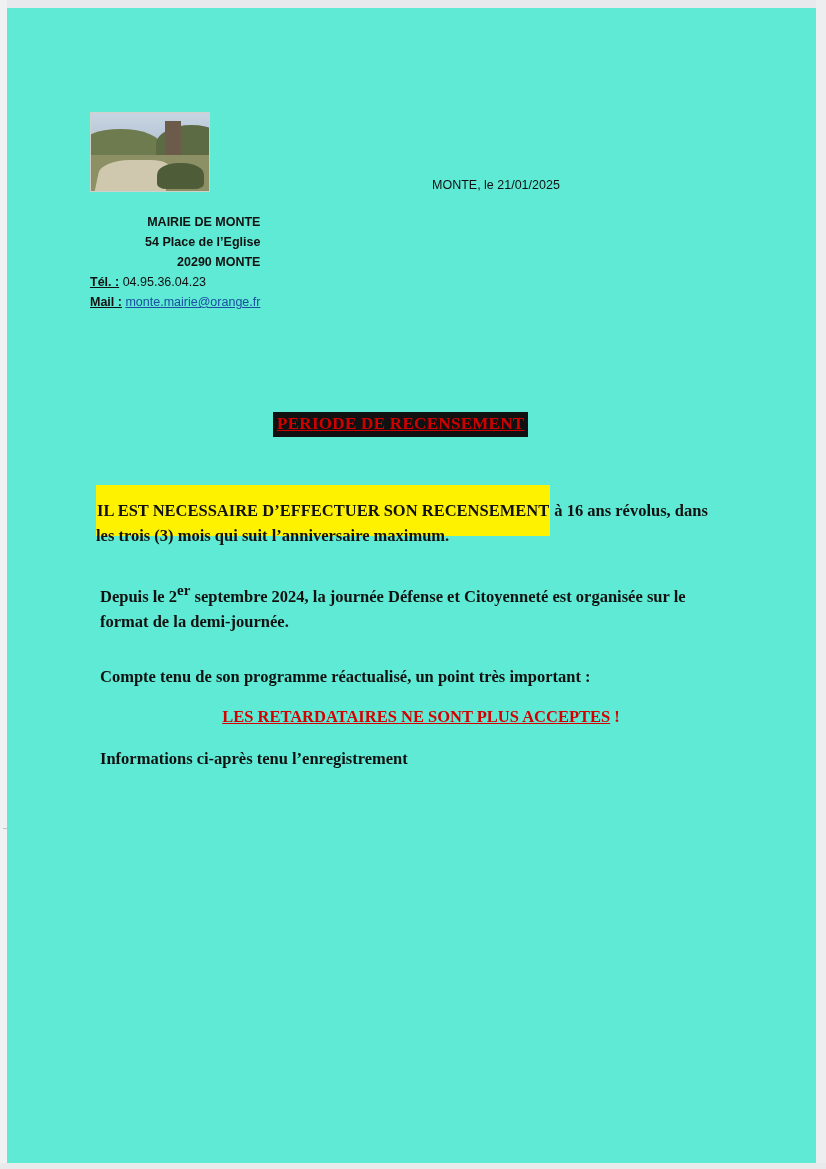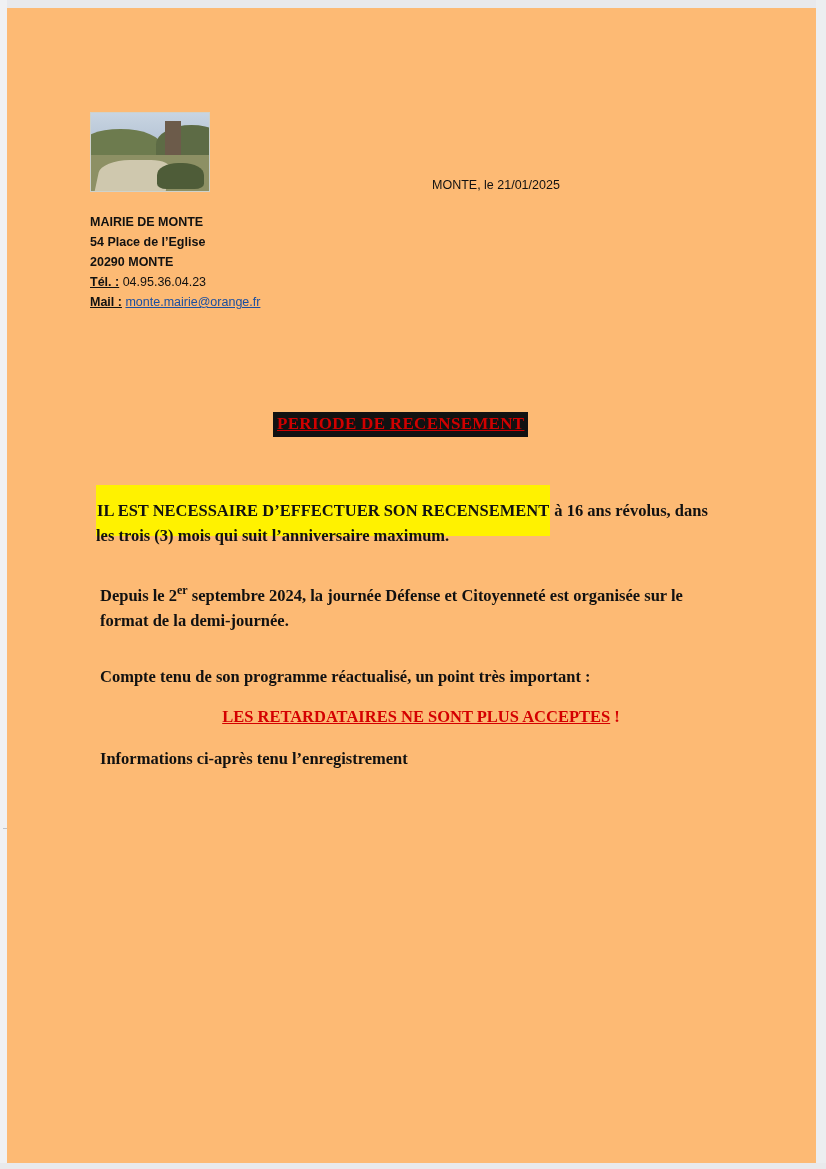--- a/index.html
+++ b/index.html
@@ -12,21 +12,21 @@
     height: 1169px;
     position: relative;
     font-family: "Liberation Serif", serif;
     overflow: hidden;
   }
   .page {
     position: absolute;
     left: 0; top: 0;
     width: 826px;
     height: 1169px;
-    background: #fdba74;
+    background: #5eead4;
   }
   
   .scan-edge-top {
     position: absolute;
     left: 0; top: 0;
     width: 826px; height: 8px;
     background: #e8e9ec;
   }
   .scan-edge-left {
     position: absolute;
@@ -102,21 +102,21 @@
   .sender {
     position: absolute;
     left: 90px;
     top: 212px;
     font-family: "Liberation Sans", sans-serif;
     font-size: 12.5px;
     line-height: 20px;
     color: #111111;
   }
   .sender .line { white-space: nowrap; }
-  .sender .bold { font-weight: bold; }
+  .sender .bold { font-weight: bold; text-align: right; }
   .sender .ul { text-decoration: underline; font-weight: bold; }
   .sender .mail-link {
     color: #1b4fa0;
     text-decoration: underline;
     font-weight: normal;
   }
   .sender .tel-val { font-weight: normal; }
 
   
   .date-line {
@@ -170,21 +170,21 @@
   .p-4 {
     position: absolute; top: 206px; left: 16px; width: 618px;
     text-align: center;
   }
   .red-underline {
     color: #d40000;
     text-decoration: underline;
   }
   .excl { color: #d40000; }
   .p-5 { position: absolute; top: 248px; left: 4px; width: 600px; }
-  sup.ord { font-size: 12px; vertical-align: super; }
+  sup.ord { font-size: 15px; vertical-align: super; }
 </style>
 </head>
 <body>
 
 <div class="page">
 
   <div class="scan-edge-top"></div>
   <div class="scan-edge-left"></div>
   <div class="scan-edge-right"></div>
   <div class="scan-edge-bottom"></div>

